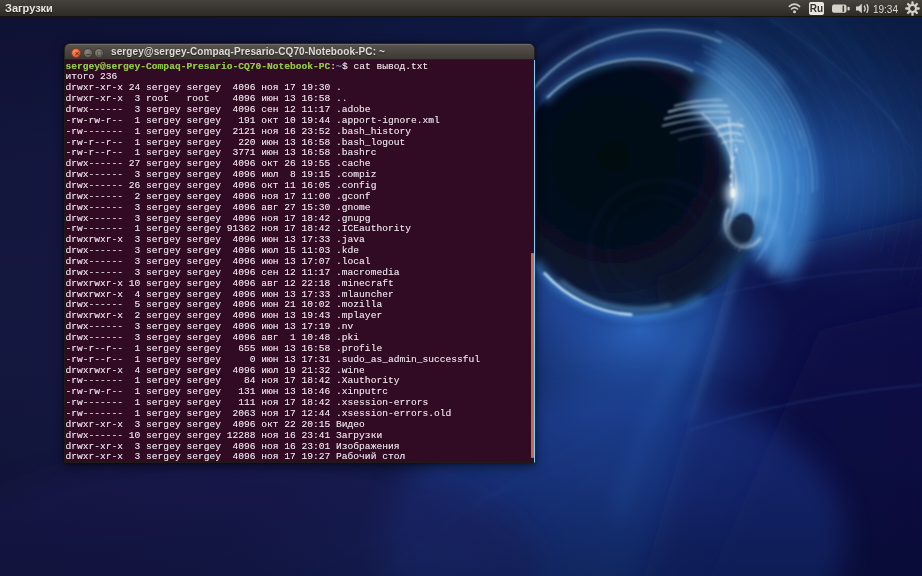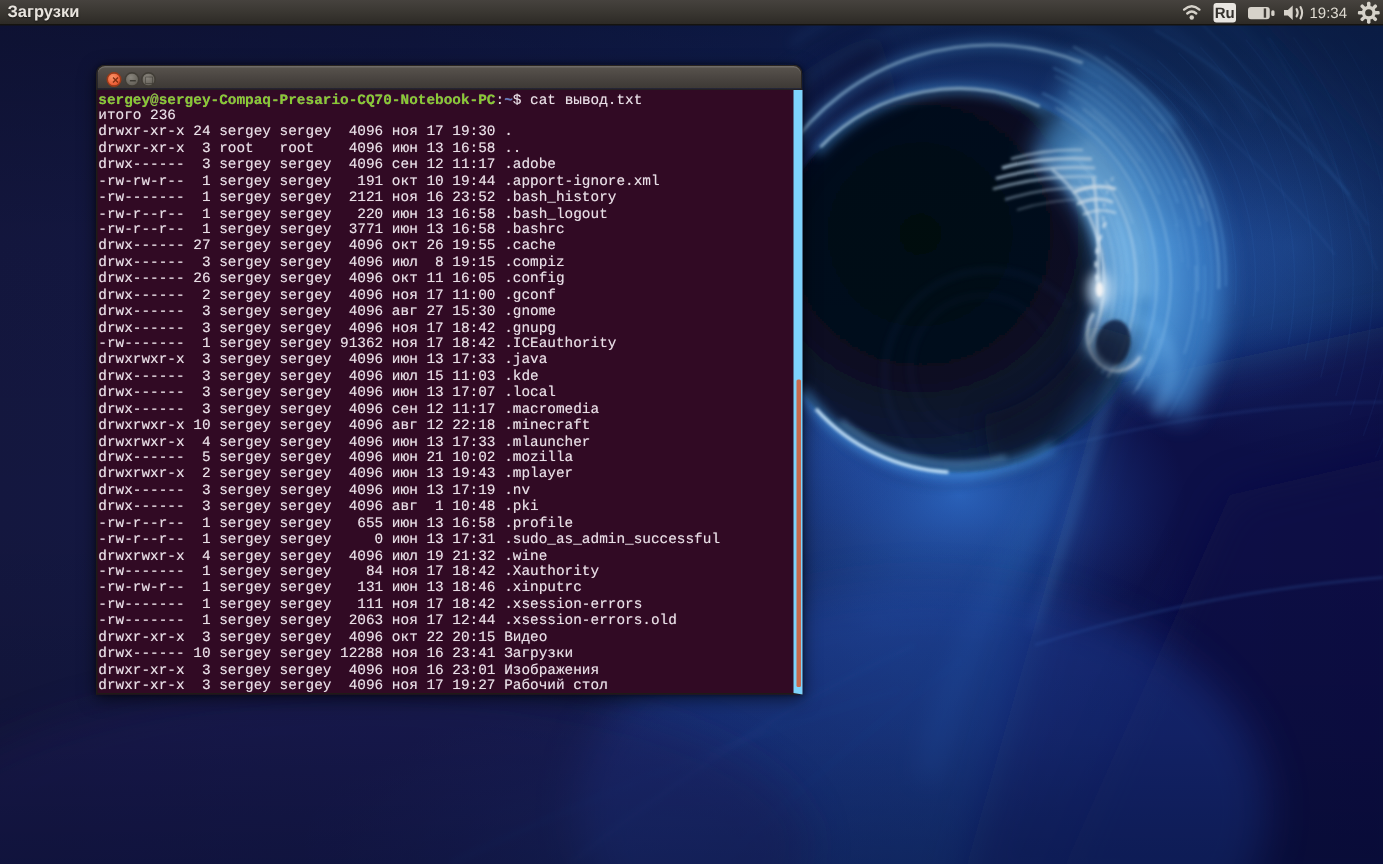--- a/index.html
+++ b/index.html
@@ -21,21 +21,21 @@
  font-family:"Liberation Sans",sans-serif;font-size:10px;font-weight:bold;color:#dfdbd8;letter-spacing:0.1px;
  text-shadow:0 1px 1px rgba(0,0,0,.5);}
 .btn{position:absolute;top:3.5px;width:10px;height:10px;border-radius:50%;}
 #b1{left:6px;background:radial-gradient(circle at 38% 32%,#fa9468,#ec6038 62%,#d54e28);border:1px solid #9c3a18;}
 #b2{left:17.5px;background:radial-gradient(circle at 40% 32%,#8a867e,#6e6a62 55%,#5a564e);border:1px solid #413d36;}
 #b3{left:28.5px;background:radial-gradient(circle at 40% 32%,#8a867e,#6e6a62 55%,#5a564e);border:1px solid #413d36;}
 .btn span{position:absolute;left:0;top:0;width:10px;text-align:center;
  font-family:"Liberation Sans",sans-serif;font-size:8px;font-weight:bold;color:#802d12;line-height:9.5px;}
 #b2 span,#b3 span{color:#312e28;}
 #termbody{position:absolute;left:0;top:17px;width:471px;height:403px;background:#310a24;
- border-left:1px solid #1f1b17;border-right:6px solid #7dd3fc;border-bottom:1px solid #1f1b17;}
+ border-left:1px solid #1f1b17;border-right:1px solid #7dd3fc;border-bottom:1px solid #1f1b17;}
 #termtext{position:absolute;left:0.5px;top:1.5px;filter:blur(0px);margin:0;
  font-family:"Liberation Mono",monospace;font-size:9.6px;line-height:10.86px;
  color:#e8dee6;white-space:pre;text-shadow:0 0 0.5px rgba(235,223,232,0.55);}
 .gp{color:#88cb31;font-weight:bold;}
 .bp{color:#5f78bf;font-weight:bold;}
 #sbar{position:absolute;left:466px;top:193px;width:3px;height:205px;background:#c96a4d;border-radius:1px;}
 .icon{position:absolute;top:0;height:17px;}
 </style></head>
 <body>
 <svg id="wall" width="922" height="576" viewBox="0 0 922 576">
@@ -267,20 +267,21 @@
   <div id="titlebar">
     <div class="btn" id="b1">
         <span>×</span>
       </div>
     <div class="btn" id="b2">
         <span>–</span>
       </div>
     <div class="btn" id="b3">
         <span>□</span>
       </div>
+    <div class="t">sergey@sergey-Compaq-Presario-CQ70-Notebook-PC: ~</div>
   </div>
   <div id="termbody">
 <pre id="termtext"><span class="gp">sergey@sergey-Compaq-Presario-CQ70-Notebook-PC</span>:<span class="bp">~</span>$ cat вывод.txt
 итого 236
 drwxr-xr-x 24 sergey sergey  4096 ноя 17 19:30 .
 drwxr-xr-x  3 root   root    4096 июн 13 16:58 ..
 drwx------  3 sergey sergey  4096 сен 12 11:17 .adobe
 -rw-rw-r--  1 sergey sergey   191 окт 10 19:44 .apport-ignore.xml
 -rw-------  1 sergey sergey  2121 ноя 16 23:52 .bash_history
 -rw-r--r--  1 sergey sergey   220 июн 13 16:58 .bash_logout

